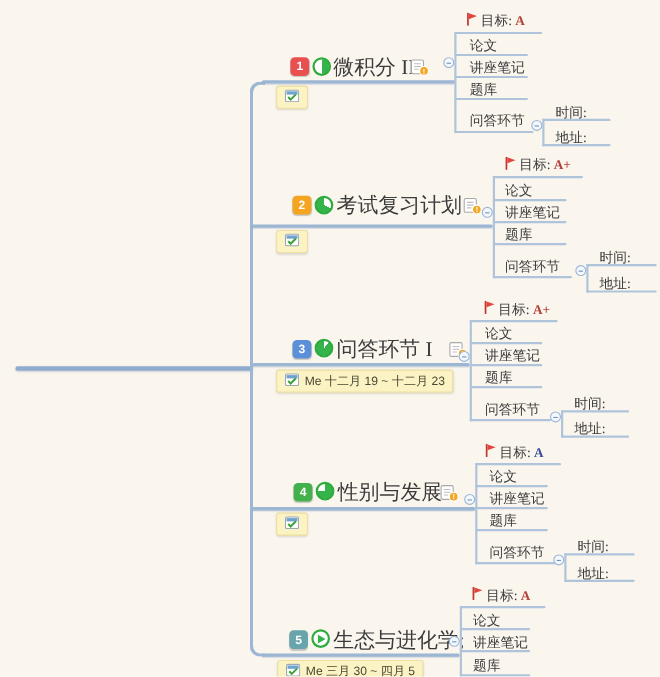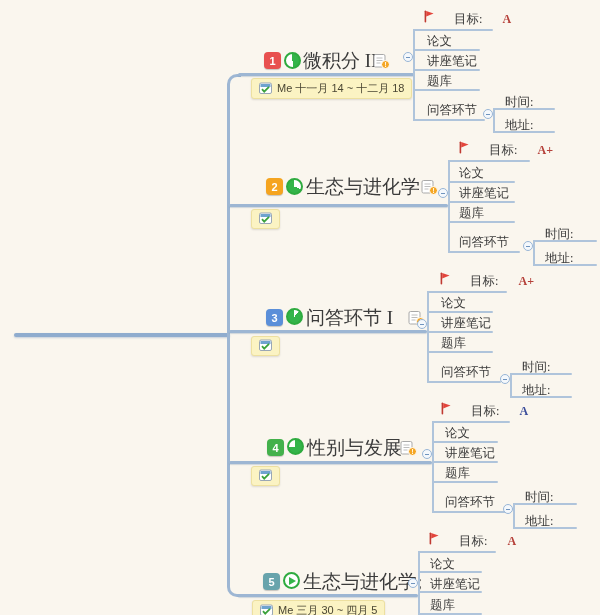--- a/index.html
+++ b/index.html
@@ -15,21 +15,21 @@
   .pie{position:absolute;width:17px;height:17px;border-radius:50%;border:2px solid #2EAB3F;box-sizing:border-box;background:#34B44A}
   .pie-half{background:conic-gradient(#34B44A 0 180deg,#ffffff 180deg 360deg)}
   .pie-p65{background:conic-gradient(#ffffff 0 115deg,#34B44A 115deg 360deg)}
   .pie-p88{background:conic-gradient(#ffffff 0 42deg,#34B44A 42deg 360deg)}
   .pie-p75{background:conic-gradient(#34B44A 0 270deg,#ffffff 270deg 360deg)}
   .pie-start{background:#fff;display:flex;align-items:center;justify-content:center}
   .pie-start::after{content:"";width:0;height:0;border-left:7px solid #34B44A;border-top:4px solid transparent;border-bottom:4px solid transparent;margin-left:2px}
   .title{position:absolute;font-size:19px;color:#3B3B3B;white-space:nowrap;font-family:"Liberation Serif","DejaVu Serif",serif}
   .note{position:absolute;width:17px;height:16px}
   .label{position:absolute;background:#FBF3C3;border:1px solid #EDE0A0;border-radius:3px;display:flex;align-items:center;gap:5px;padding:2px 7px;font-size:11px;color:#4A4633;white-space:nowrap;box-shadow:0 1px 2px rgba(0,0,0,.12)}
-  .child{position:absolute;font-size:12.5px;color:#3B3B3B;white-space:nowrap;height:17px;line-height:17px;display:flex;align-items:flex-end;gap:20px;font-family:"Liberation Serif","DejaVu Serif",serif}
+  .child{position:absolute;font-size:12.5px;color:#3B3B3B;white-space:nowrap;height:17px;line-height:17px;display:flex;align-items:center;gap:3px;font-family:"Liberation Serif","DejaVu Serif",serif}
   .grade{font-family:"Liberation Serif","DejaVu Serif",serif;font-size:12px;font-weight:bold}
   .grade-red{color:#B5413A}
   .grade-navy{color:#3C4E9B}
   .minus{position:absolute;width:10px;height:10px;border-radius:50%;background:#F4F8FC;border:1px solid #98B5D6;box-sizing:border-box}
   .minus::after{content:"";position:absolute;left:2px;right:2px;top:4px;height:1px;background:#6F94BE}
 </style>
 </head>
 <body>
 
 <div class="canvas">
@@ -49,21 +49,20 @@
           <line x1="3.5" y1="10" x2="7.5" y2="10" stroke="#BDBDBD"></line>
           <circle cx="12.5" cy="11.5" r="4" fill="#F5A623" stroke="#fff"></circle>
           <text x="12.5" y="14" font-size="6.5" fill="#fff" text-anchor="middle" font-weight="bold">!</text>
         </svg></span>
     <div class="label" style="left:251px;top:78px">
       <span><svg width="13" height="12" viewBox="0 0 13 12">
             <rect x="0.5" y="1" width="12" height="10.5" rx="1.5" fill="#fff" stroke="#9AA7B5"></rect>
             <rect x="1.5" y="2" width="10" height="3" fill="#6FA3CF"></rect>
             <path d="M3 7.2 l2.2 2.4 L10 4.8" stroke="#3BA23B" stroke-width="1.8" fill="none"></path>
           </svg></span>
-      <span>Me 十一月 14 ~ 十二月 18</span>
     </div>
     <div class="vl" style="left:413px;top:29px;height:92px"></div>
     <span class="minus" style="left:403px;top:52px"></span>
     <div class="child" style="left:424px;top:11px">
       <span><svg width="10" height="13" viewBox="0 0 10 13">
             <rect x="0.6" y="0.5" width="1.6" height="12" rx="0.8" fill="#C03A32"></rect>
             <path d="M2.2 1 L9.6 3.6 L2.2 6.4 Z" fill="#E3453C"></path>
           </svg></span>
       <span>目标:</span>
       <span class="grade grade-red">A</span>
@@ -82,21 +81,21 @@
     <span class="child" style="left:505px;top:94px">时间:</span>
     <div class="hl sub" style="left:493px;top:108px;width:62px"></div>
     <span class="child" style="left:505px;top:117px">地址:</span>
     <div class="hl sub" style="left:493px;top:131px;width:62px"></div>
   </section>
 
   <section>
     <div class="hl" style="left:229px;top:204px;width:219px"></div>
     <span class="badge" style="left:266px;top:178px;background:#F5A41F">2</span>
     <span class="pie pie-p65" style="left:286px;top:178px"></span>
-    <span class="title" style="left:306px;top:174px">生态与进化学</span>
+    <span class="title" style="left:306px;top:174px">考试复习计划</span>
     <span class="note" style="left:421px;top:179px"><svg width="17" height="16" viewBox="0 0 17 16">
           <rect x="1" y="1.5" width="11" height="12.5" rx="1.5" fill="#fff" stroke="#A9A9A9"></rect>
           <line x1="3.5" y1="5" x2="9.5" y2="5" stroke="#BDBDBD"></line>
           <line x1="3.5" y1="7.5" x2="9.5" y2="7.5" stroke="#BDBDBD"></line>
           <line x1="3.5" y1="10" x2="7.5" y2="10" stroke="#BDBDBD"></line>
           <circle cx="12.5" cy="11.5" r="4" fill="#F5A623" stroke="#fff"></circle>
           <text x="12.5" y="14" font-size="6.5" fill="#fff" text-anchor="middle" font-weight="bold">!</text>
         </svg></span>
     <div class="label" style="left:251px;top:209px">
       <span><svg width="13" height="12" viewBox="0 0 13 12">
@@ -144,20 +143,21 @@
           <line x1="3.5" y1="10" x2="7.5" y2="10" stroke="#BDBDBD"></line>
           <circle cx="12.5" cy="11.5" r="4" fill="#F5A623" stroke="#fff"></circle>
           <text x="12.5" y="14" font-size="6.5" fill="#fff" text-anchor="middle" font-weight="bold">!</text>
         </svg></span>
     <div class="label" style="left:251px;top:336px">
       <span><svg width="13" height="12" viewBox="0 0 13 12">
             <rect x="0.5" y="1" width="12" height="10.5" rx="1.5" fill="#fff" stroke="#9AA7B5"></rect>
             <rect x="1.5" y="2" width="10" height="3" fill="#6FA3CF"></rect>
             <path d="M3 7.2 l2.2 2.4 L10 4.8" stroke="#3BA23B" stroke-width="1.8" fill="none"></path>
           </svg></span>
+      <span>Me 十二月 19 ~ 十二月 23</span>
     </div>
     <div class="vl" style="left:427px;top:291px;height:92px"></div>
     <span class="minus" style="left:417px;top:319px"></span>
     <div class="child" style="left:440px;top:273px">
       <span><svg width="10" height="13" viewBox="0 0 10 13">
             <rect x="0.6" y="0.5" width="1.6" height="12" rx="0.8" fill="#C03A32"></rect>
             <path d="M2.2 1 L9.6 3.6 L2.2 6.4 Z" fill="#E3453C"></path>
           </svg></span>
       <span>目标:</span>
       <span class="grade grade-red">A+</span>

